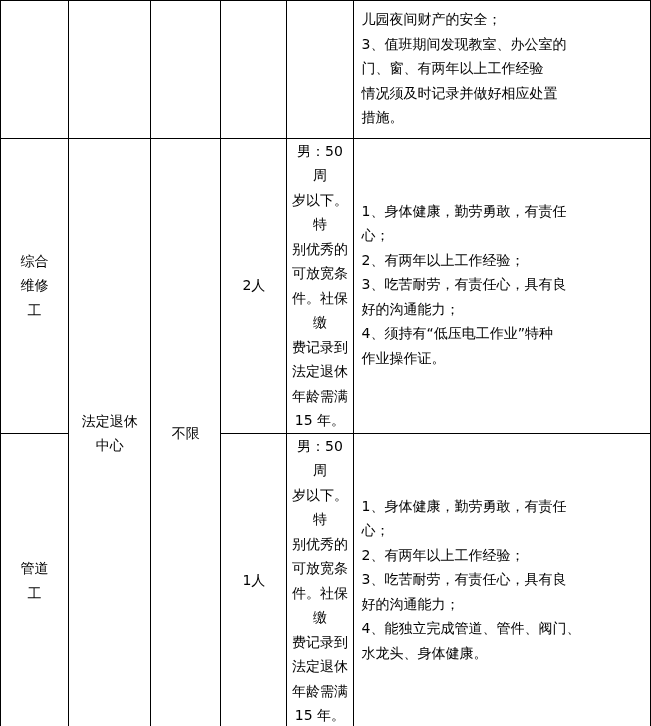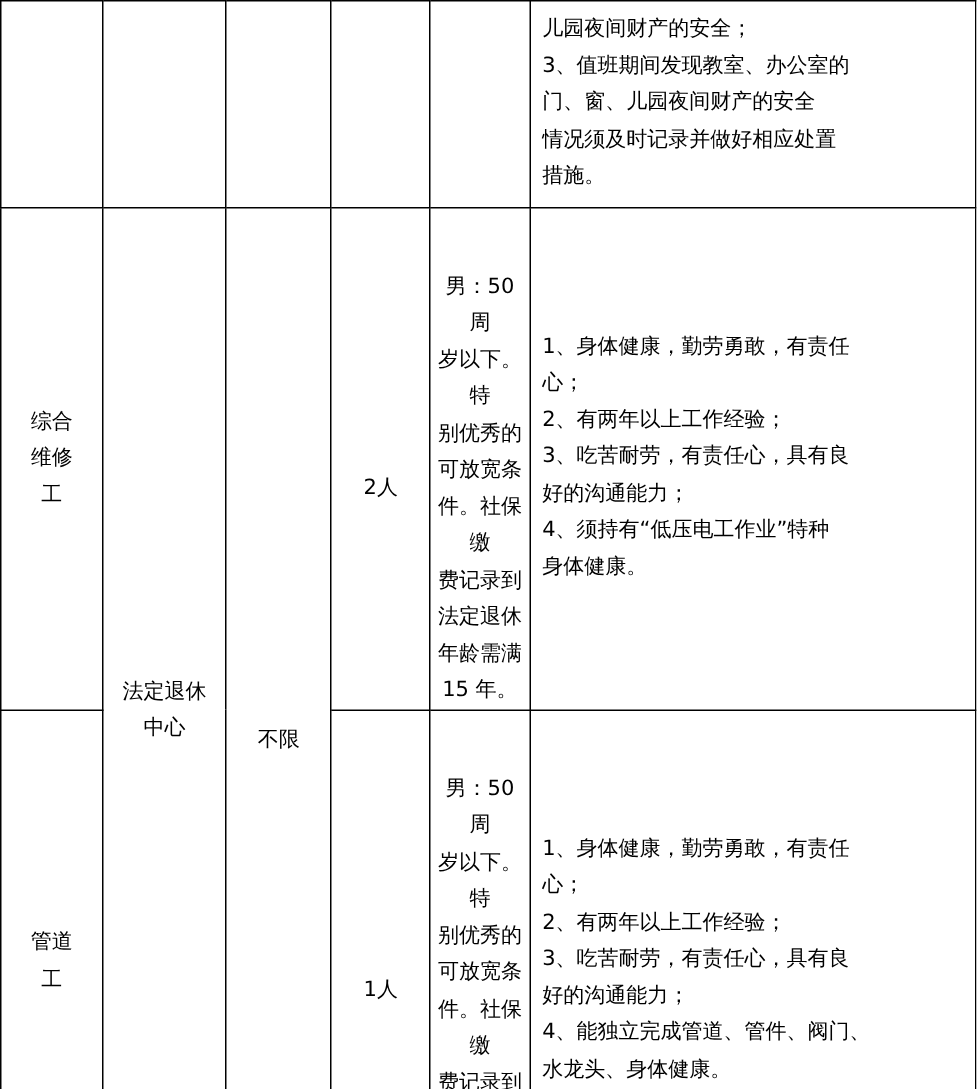--- a/index.html
+++ b/index.html
@@ -33,21 +33,20 @@
   .c-count  { width: 66px; }
   .c-age    { width: 66px; }
   .c-req    { width: 297px; }
 
   .cell-center {
     text-align: center;
   }
   .cell-center .txt {
     display: block;
     padding: 0 4px;
-    margin-top: 40px;
   }
   .cell-req {
     vertical-align: top;
   }
   .cell-req .txt {
     display: block;
     padding: 6px 20px 8px 8px;
     text-align: left;
   }
   .cell-top {
@@ -85,21 +84,21 @@
       <td class="cell-center">
         <span class="txt"></span>
       </td>
       <td class="cell-center">
         <span class="txt"></span>
       </td>
       <td class="cell-req">
         <span class="txt">
           <span class="line">儿园夜间财产的安全；</span>
           <span class="line">3、值班期间发现教室、办公室的</span>
-          <span class="line">门、窗、儿园夜间财产的安全</span>
+          <span class="line">门、窗、有两年以上工作经验</span>
           <span class="line">情况须及时记录并做好相应处置</span>
           <span class="line">措施。</span>
         </span>
       </td>
     </tr>
 
     <tr>
       <td class="cell-center">
         <span class="line">综合</span>
         <span class="line">维修</span>
@@ -129,21 +128,21 @@
         </span>
       </td>
       <td class="cell-req">
         <span class="txt">
           <span class="line">1、身体健康，勤劳勇敢，有责任</span>
           <span class="line">心；</span>
           <span class="line">2、有两年以上工作经验；</span>
           <span class="line">3、吃苦耐劳，有责任心，具有良</span>
           <span class="line">好的沟通能力；</span>
           <span class="line">4、须持有“低压电工作业”特种</span>
-          <span class="line">身体健康。</span>
+          <span class="line">作业操作证。</span>
         </span>
       </td>
     </tr>
 
     <tr>
       <td class="cell-center">
         <span class="line">管道</span>
         <span class="line">工</span>
       </td>
       <td class="cell-center">

